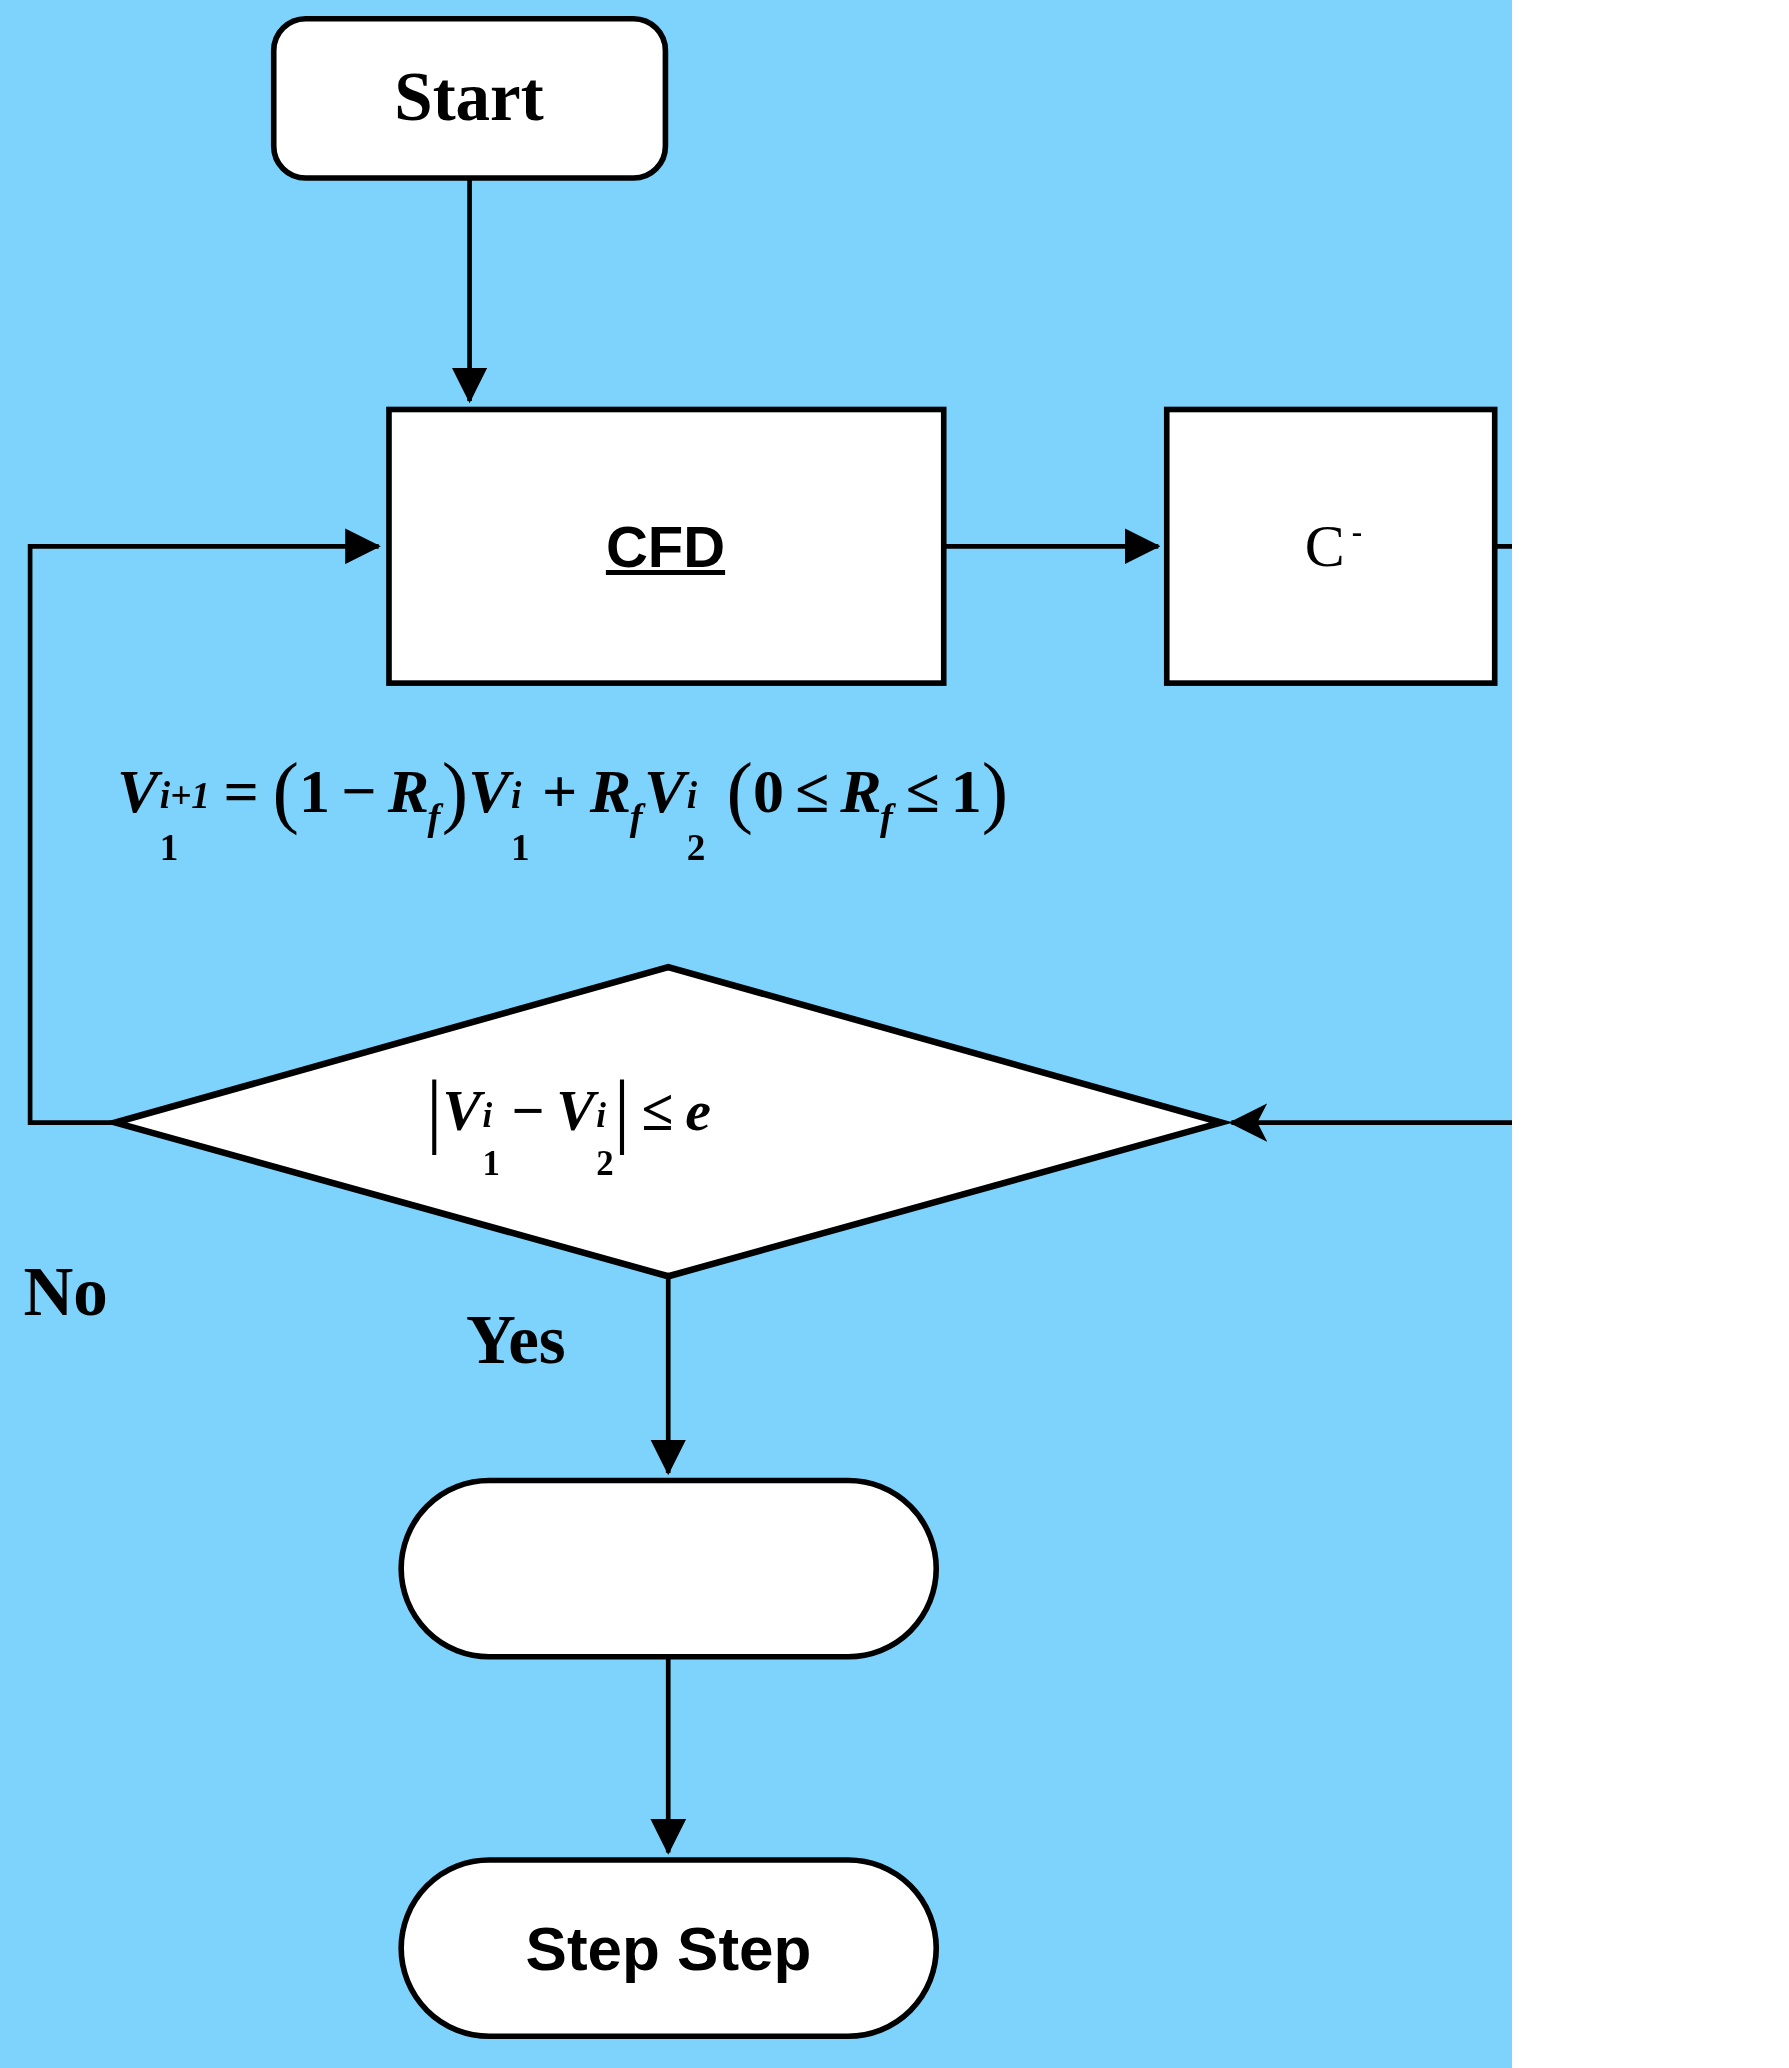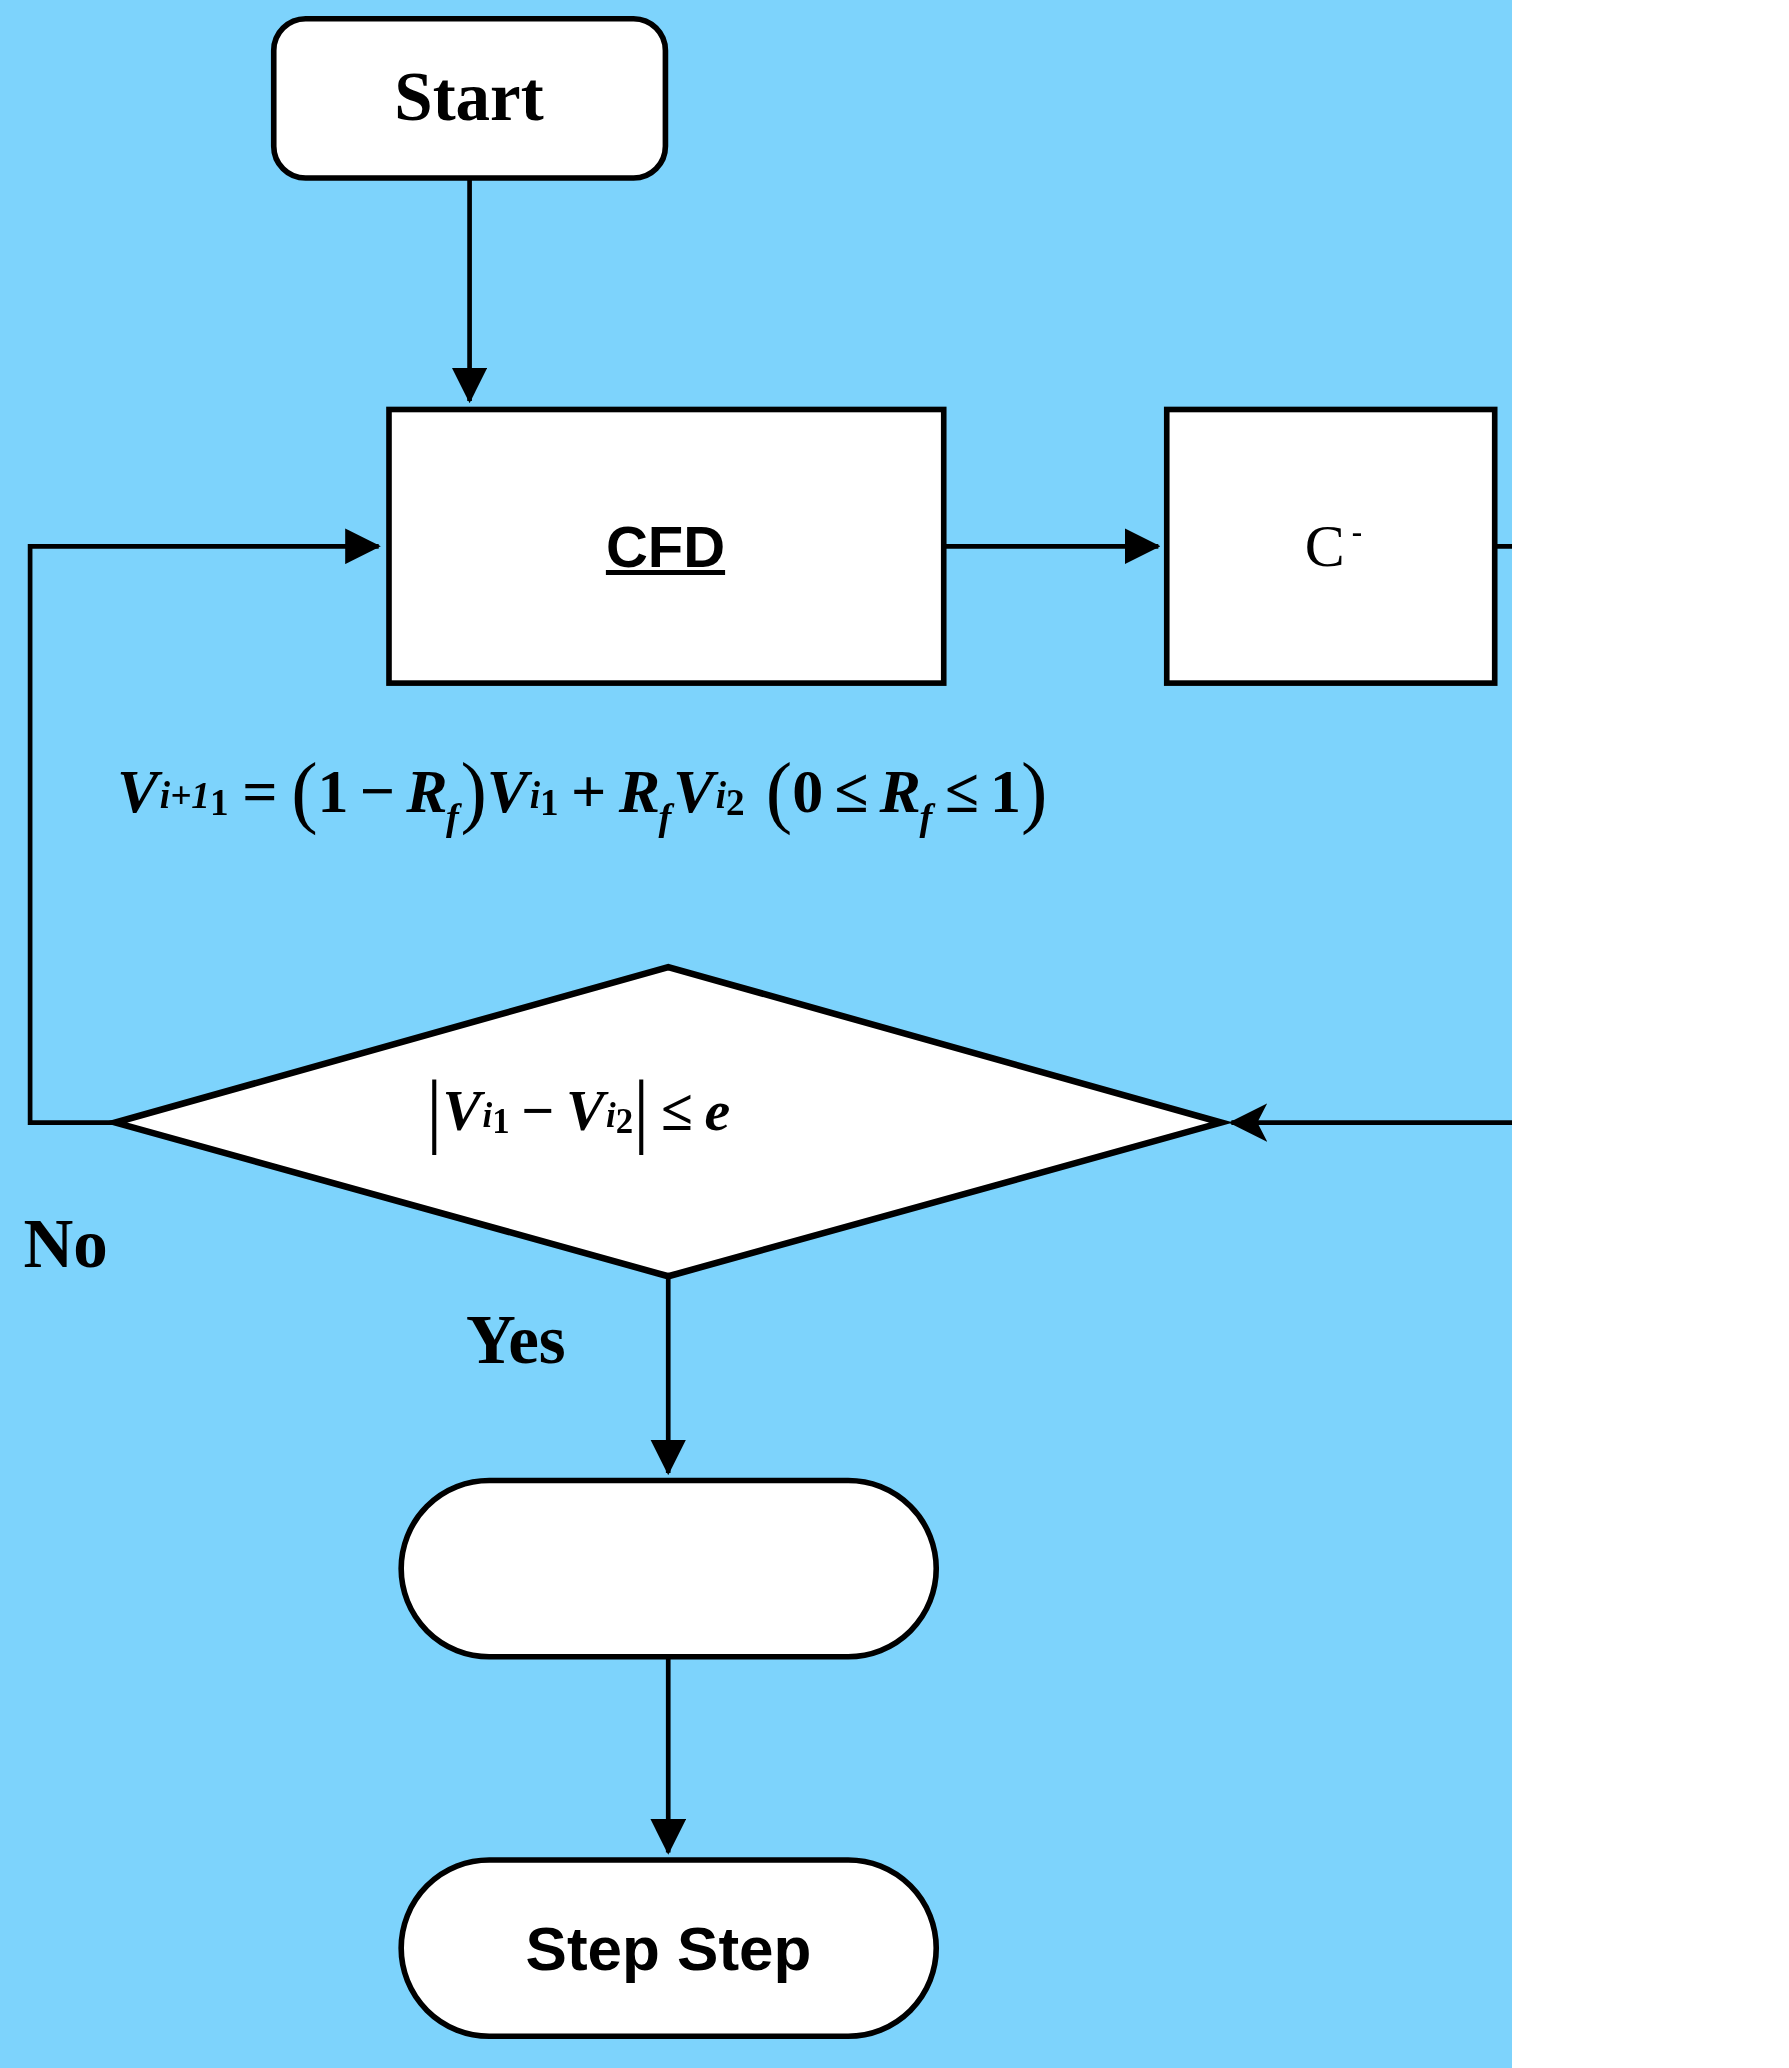--- a/index.html
+++ b/index.html
@@ -62,21 +62,21 @@
     top: 755px;
     font-size: 62px;
   }
   #decision-expr {
     left: 426px;
     top: 1076px;
     font-size: 58px;
   }
   #label-no {
     left: 23.4px;
-    top: 1205px;
+    top: 1253px;
     font-size: 69px;
   }
   #label-yes {
     left: 466px;
     top: 1301px;
     font-size: 69px;
   }
 
   
   .mi {
@@ -107,21 +107,21 @@
   .bar {
     font-family: "Liberation Serif", "DejaVu Serif", serif;
     font-weight: normal;
     font-size: 1.42em;
     line-height: 0;
     position: relative;
     top: 0.09em;
   }
   .sup-sub {
     display: inline-flex;
-    flex-direction: row;
+    flex-direction: column;
     vertical-align: baseline;
     font-size: 0.60em;
     line-height: 1;
     margin-left: 0.04em;
     position: relative;
     top: -0.10em;
   }
   .sup-sub > .sup { margin-bottom: 0.22em; }
   .sup-sub > .sub { margin-top: 0.18em; }
   .subonly {

